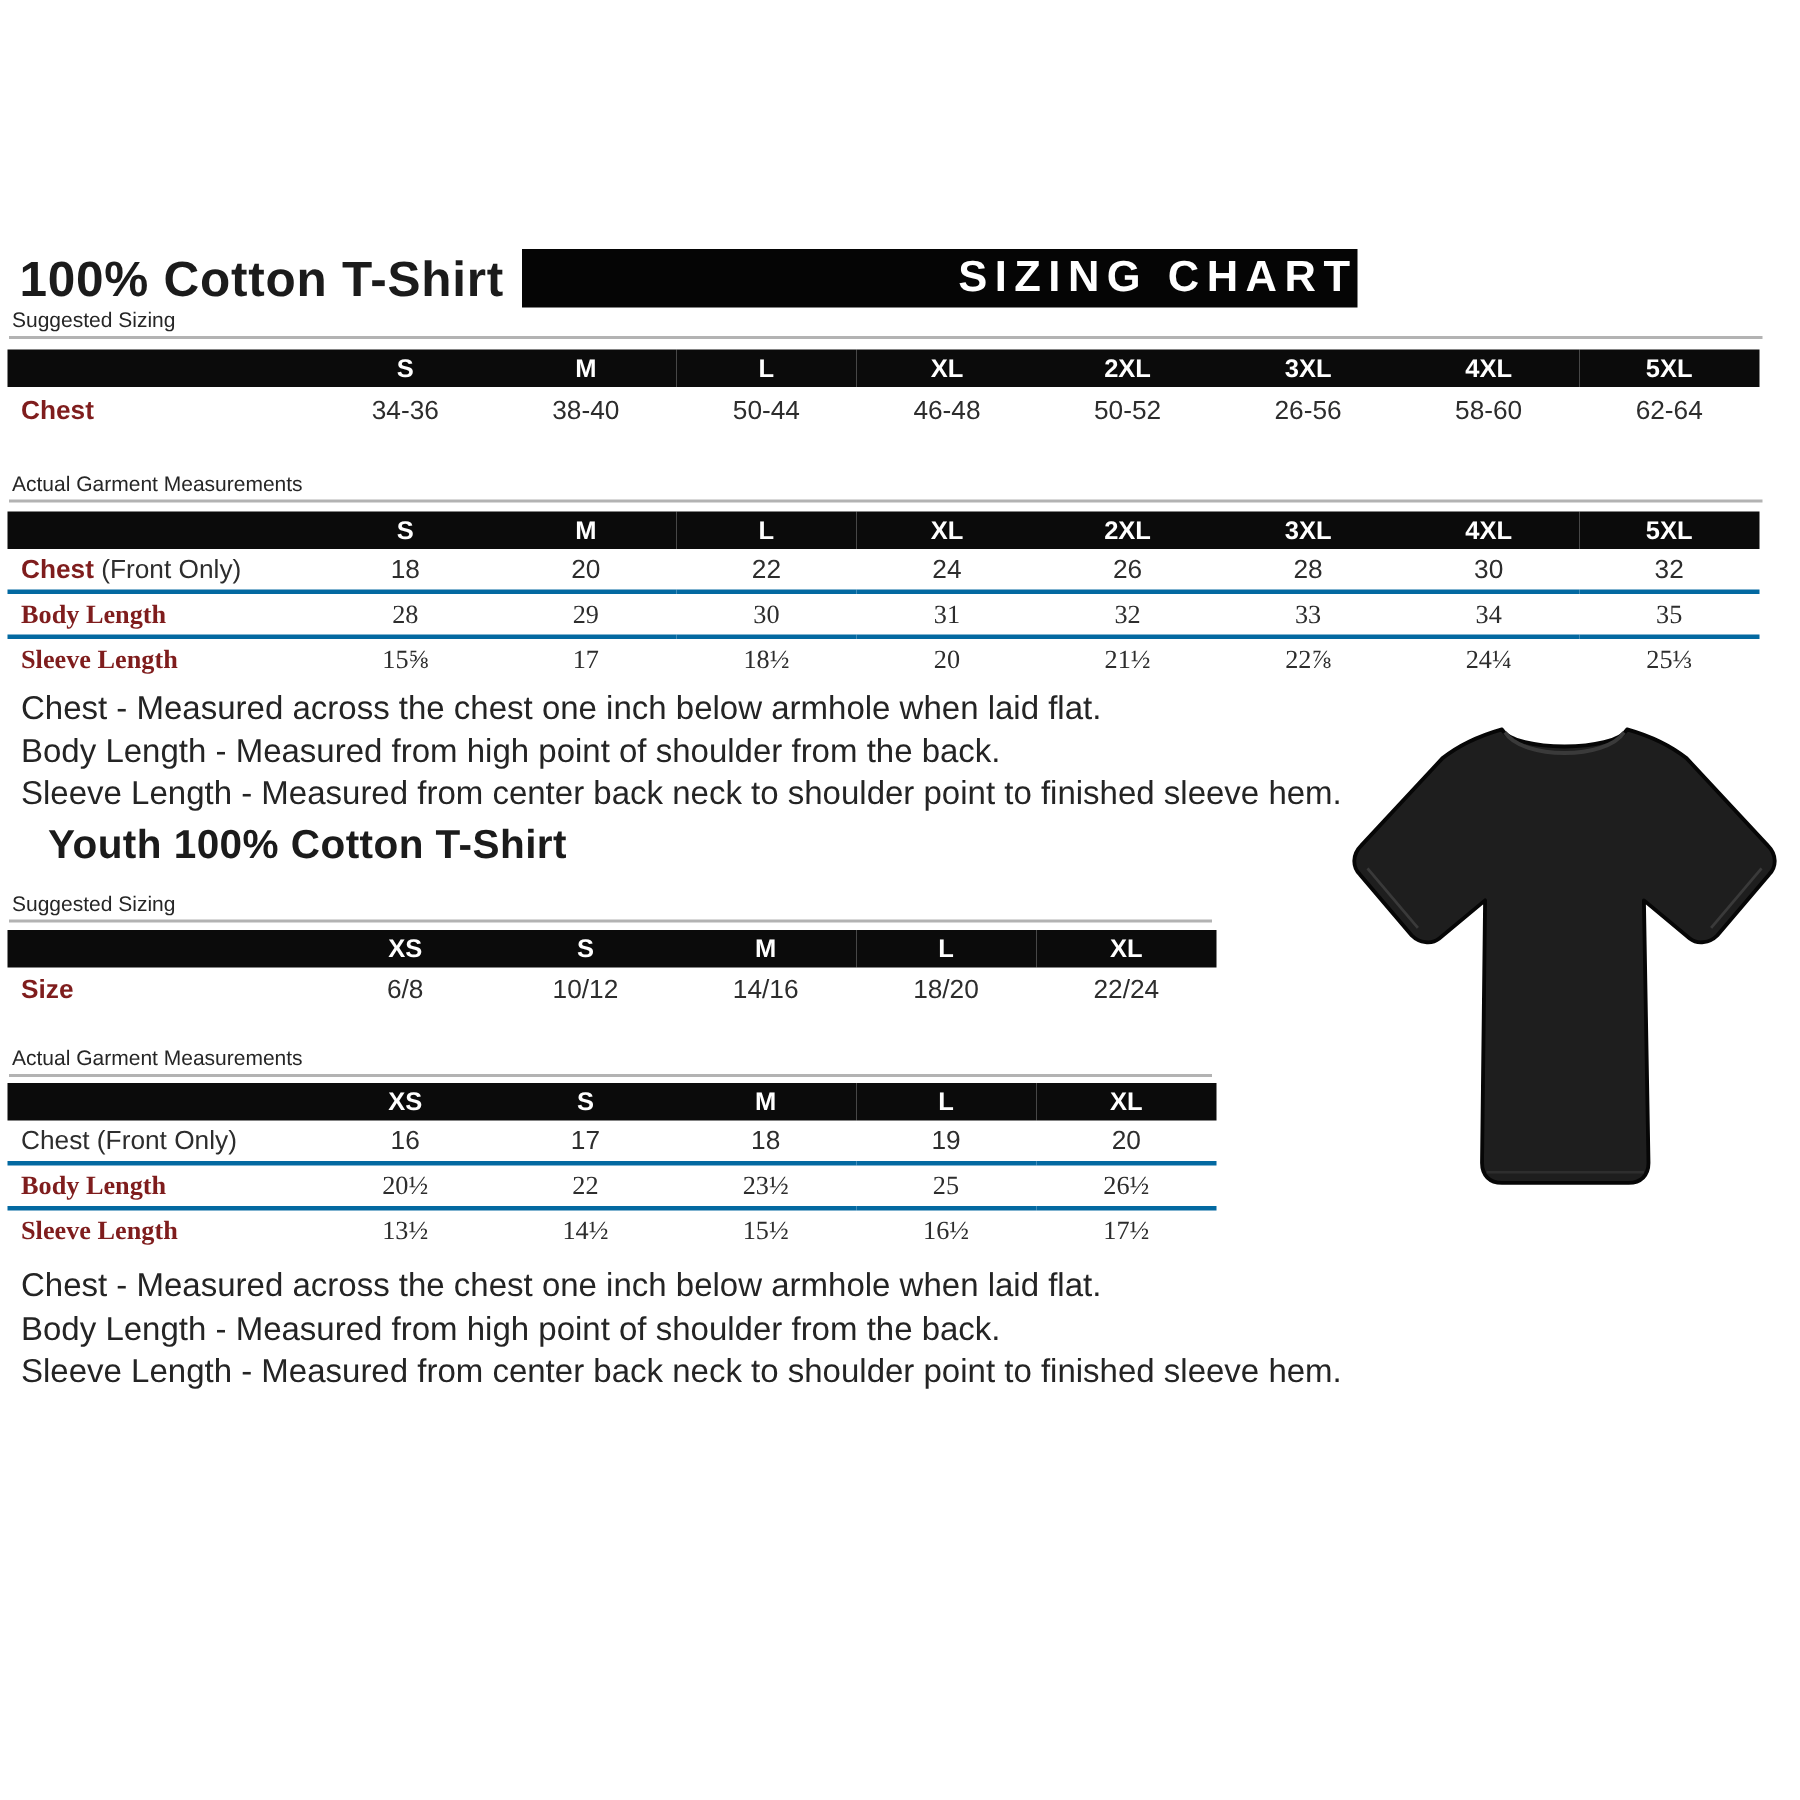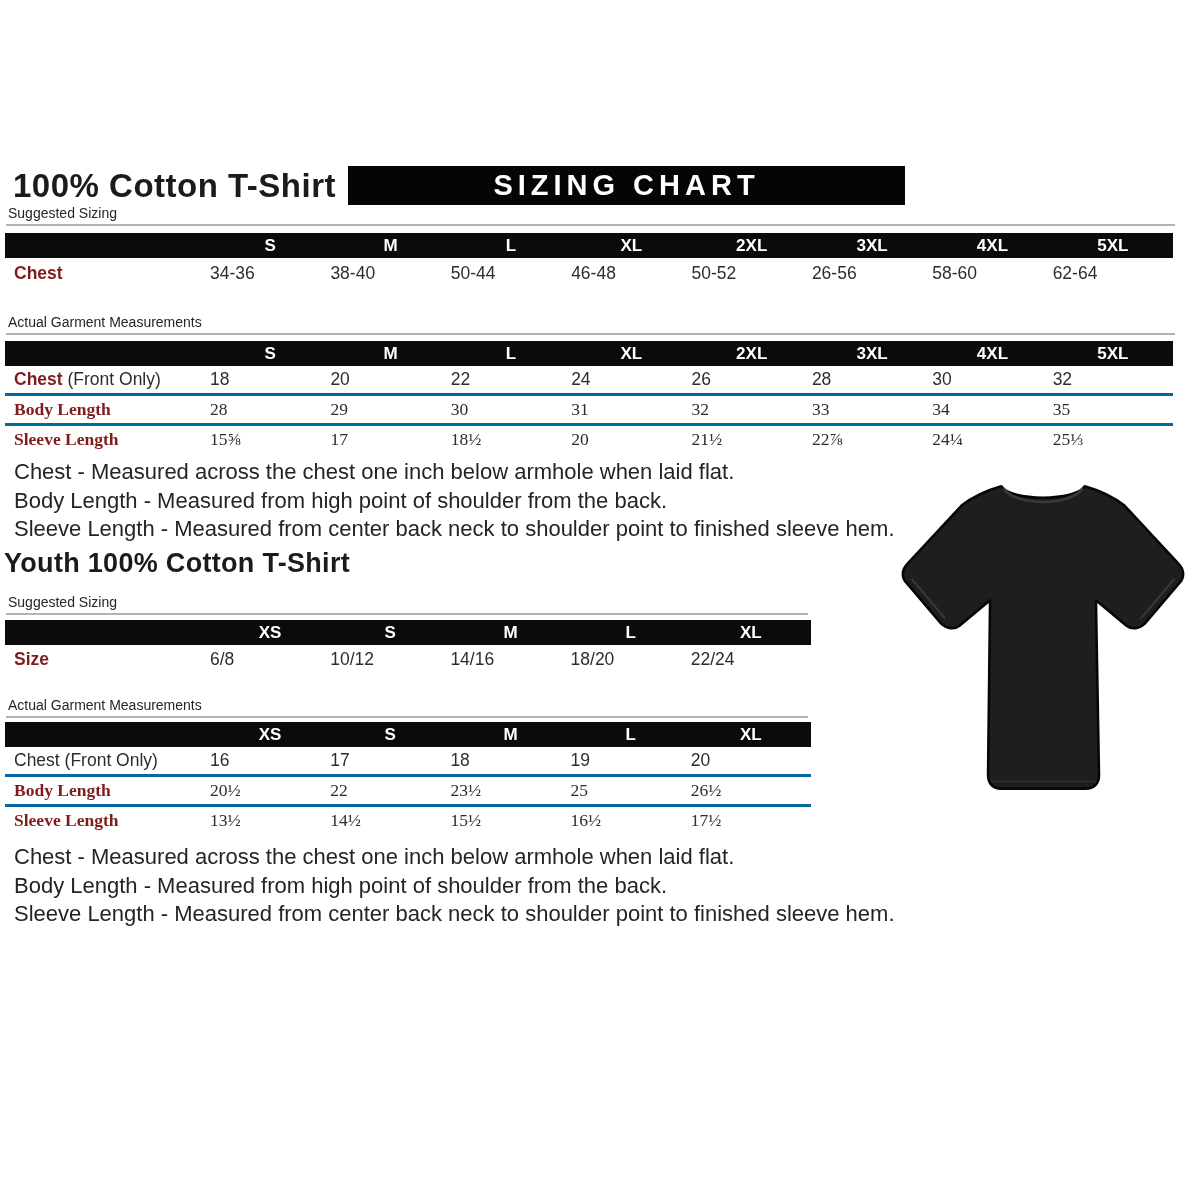--- a/index.html
+++ b/index.html
@@ -3,37 +3,37 @@
 <meta charset="utf-8">
 <style>
   html,body{margin:0;padding:0;}
   body{
     width:1200px;height:1200px;background:#ffffff;position:relative;
     font-family:"Liberation Sans", sans-serif;color:#222;overflow:hidden;
   }
   .abs{position:absolute;}
   
   .h1{font-size:33px;font-weight:bold;color:#1b1b1b;letter-spacing:0.5px;}
-  .h2{font-size:27px;font-weight:bold;color:#1b1b1b;letter-spacing:0.3px;}
+  .h2{font-size:27px;font-weight:bold;color:#1b1b1b;letter-spacing:0.3px;margin-left:28px;}
   .banner{
-    background:#050505;color:#ffffff;text-align:center;
+    background:#050505;color:#ffffff;text-align:right;
     font-size:29px;font-weight:bold;letter-spacing:5px;line-height:39px;
   }
   .section-label{
     font-size:14px;color:#262626;padding:0 0 3px 2px;
     border-bottom:2px solid #b3b3b3;
   }
   
   table.sizing{border-collapse:collapse;table-layout:fixed;}
   table.sizing thead th{
     background:#0b0b0b;color:#ffffff;font-size:17px;font-weight:bold;
     height:25px;text-align:center;padding:0;
   }
   table.sizing td, table.sizing tbody th{
-    font-size:17.5px;color:#2d2d2d;text-align:left;vertical-align:middle;
+    font-size:17.5px;color:#2d2d2d;text-align:center;vertical-align:middle;
     padding:0;height:27px;
   }
   table.sizing tbody th.rowlabel, table.sizing thead th.rowlabel{
     text-align:left;padding-left:9px;width:196px;font-weight:normal;
   }
   table.sizing tbody th.rowlabel b{font-weight:bold;color:#7f1d1d;}
   table.sizing tbody tr + tr td,
   table.sizing tbody tr + tr th{border-top:3px solid #0369a1;font-family:Liberation Serif, serif;}
   table.tall tbody td, table.tall tbody th{height:31px;}
   table.ysize tbody td, table.ysize tbody th{height:28px;}

